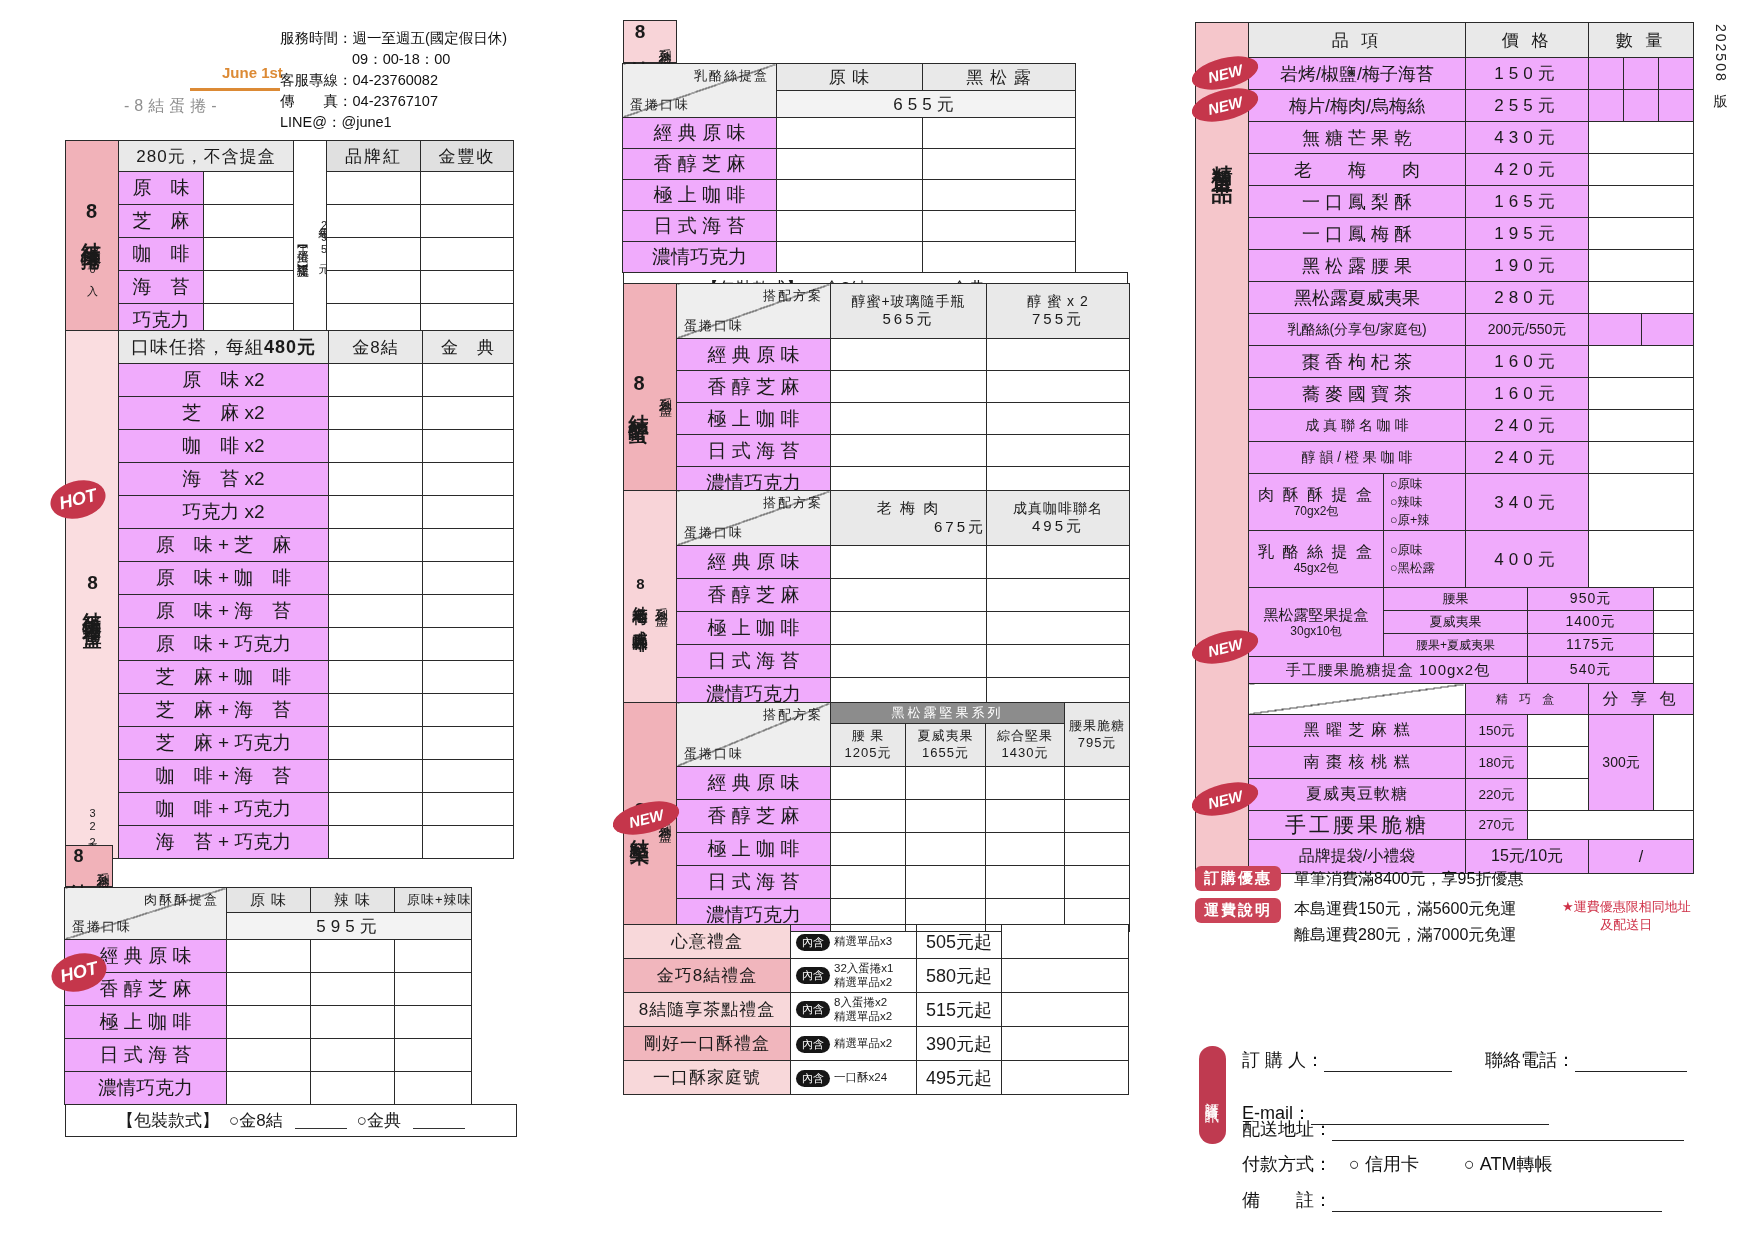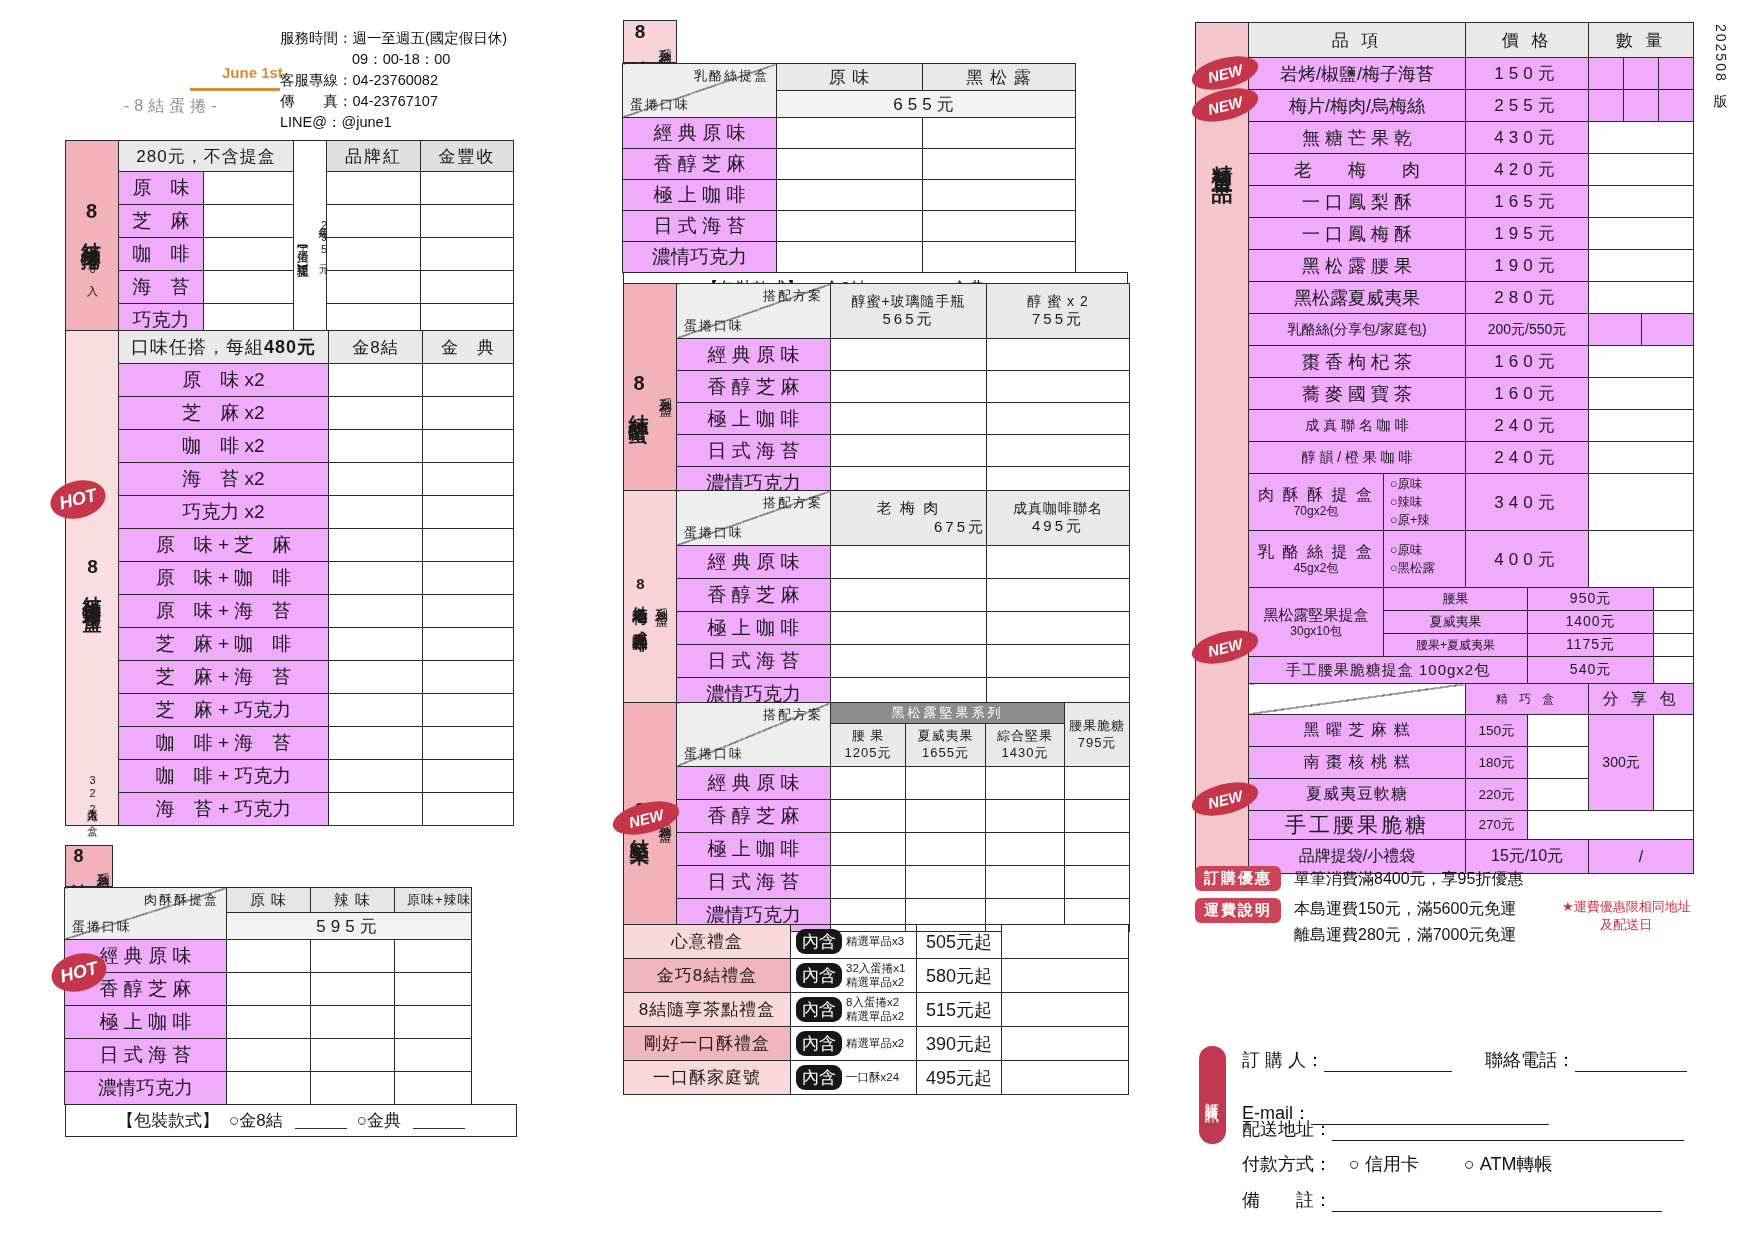--- a/index.html
+++ b/index.html
@@ -67,21 +67,21 @@
   .qsplit{padding:0;}
   .splitbox{display:flex;width:100%;height:100%;}
   .splitbox span{flex:1;border-left:1px solid #2a2a2a;}
   .splitbox span:first-child{border-left:none;}
   
   .gname{background:#f8d8da;font-size:17px;letter-spacing:1px;}
   .gname.alt{background:#f1b6bd;}
   .gcont{text-align:left;}
   .gcont{display:table-cell;}
   .gcont .ibadge{display:inline-block;background:#161616;color:#fff;border-radius:9px;
-     font-size:17px;padding:1px 6px;margin:0 4px 0 5px;vertical-align:middle;}
+     font-size:11px;padding:1px 6px;margin:0 4px 0 5px;vertical-align:middle;}
   .glines{display:inline-block;vertical-align:middle;font-size:11.5px;line-height:1.2;text-align:left;}
   .gprice{font-size:18px;}
   
   #lt1-body td{height:32px;} #lt1-body th{height:30px;}
   #lt2-body td,#lt2-body th{height:32px;}
   #lt3-body td{height:32px;} #lt3-body tr.hr1 th{height:24px;} #lt3-body tr.hr2 td.priceRow{height:26px;}
   #mt1-body td{height:30px;} #mt1-body tr.mh th,#mt1-body tr.mh td{height:26px;}
   #mt2-body td{height:31px;} #mt2-body tr.mh th{height:54px;}
   #mt3-body td{height:32px;} #mt3-body tr.mh th{height:54px;}
   #mt4-body td{height:32px;} #mt4-body tr.b1 td,#mt4-body tr.b1 th{height:20px;} #mt4-body tr.b2 th{height:42px;}
@@ -246,20 +246,25 @@
           <td class="fill"></td>
           <td class="fill"></td>
         </tr>
         <tr>
           <td class="combo-name">原　味 + 咖　啡</td>
           <td class="fill"></td>
           <td class="fill"></td>
         </tr>
         <tr>
           <td class="combo-name">原　味 + 海　苔</td>
+          <td class="fill"></td>
+          <td class="fill"></td>
+        </tr>
+        <tr>
+          <td class="combo-name">原　味 + 巧克力</td>
           <td class="fill"></td>
           <td class="fill"></td>
         </tr>
         <tr>
           <td class="combo-name">芝　麻 + 咖　啡</td>
           <td class="fill"></td>
           <td class="fill"></td>
         </tr>
         <tr>
           <td class="combo-name">芝　麻 + 海　苔</td>

